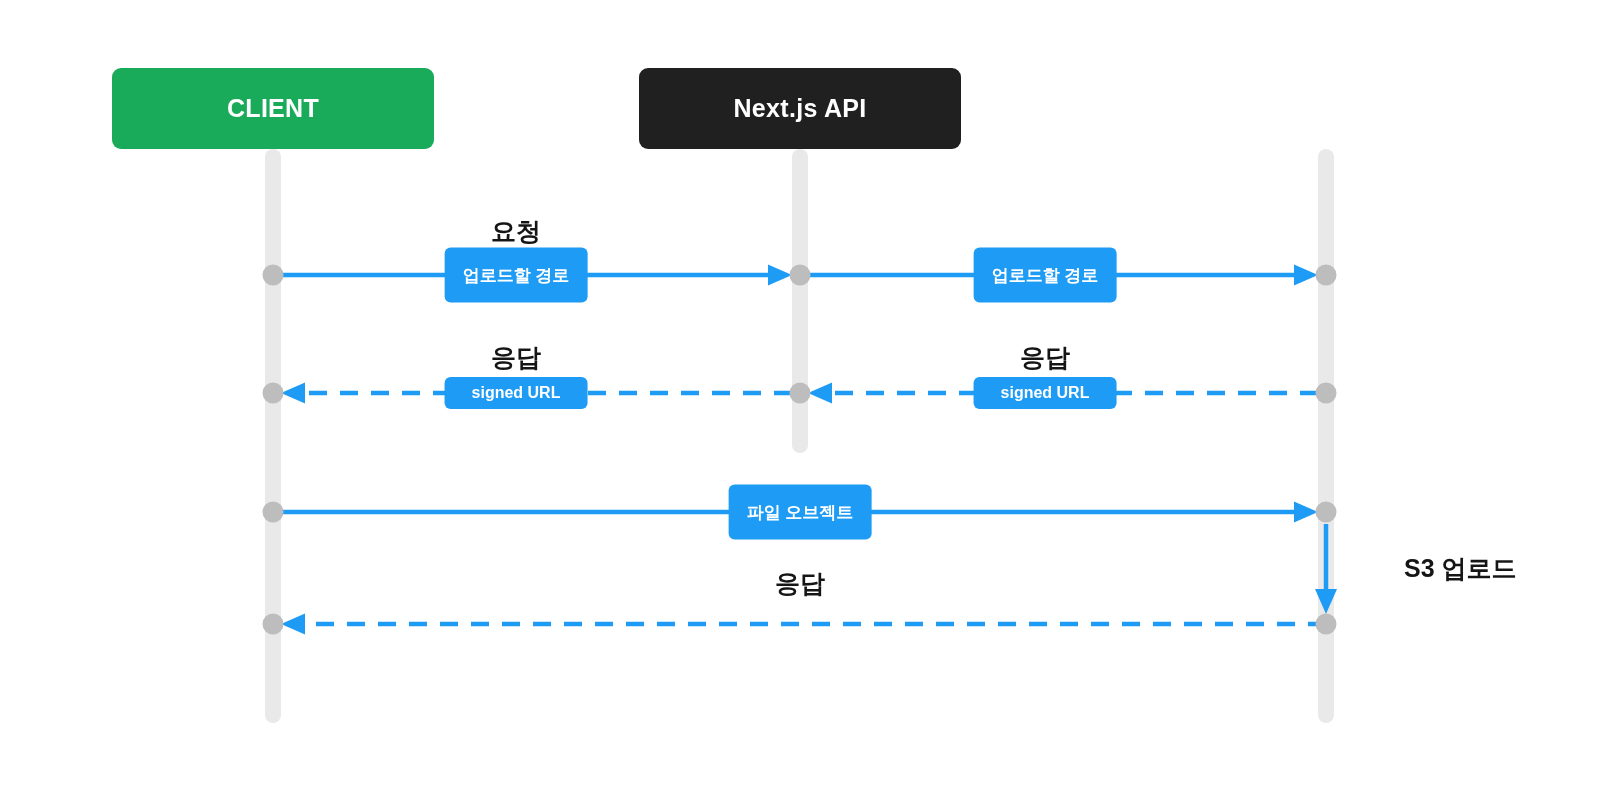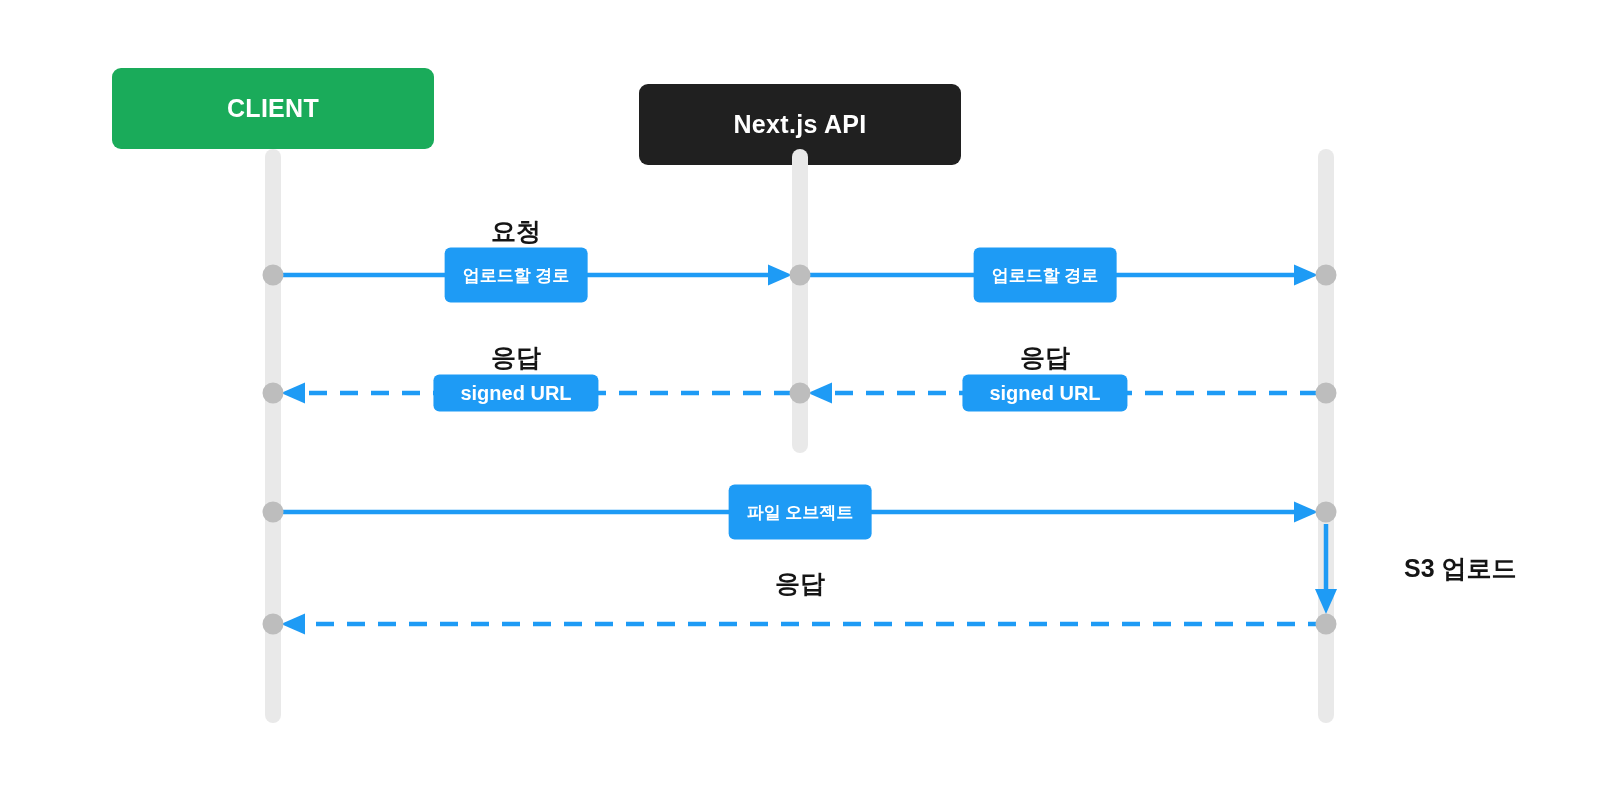--- a/index.html
+++ b/index.html
@@ -29,21 +29,21 @@
 
   .actor-box {
     position: absolute;
     top: 68px; width: 322px; height: 81px;
     border-radius: 9px;
     display: flex; align-items: center; justify-content: center;
     font-size: 25px; font-weight: 700;
     letter-spacing: 0.3px;
   }
   .actor-client { left: 112px; background: var(--client-bg); color: var(--client-text); }
-  .actor-api    { left: 639px; background: var(--api-bg);    color: var(--api-text); margin-top: 16px; }
+  .actor-api    { left: 639px; background: var(--api-bg);    color: var(--api-text); }
   .actor-aws    { left: 1165px; background: var(--aws-bg);   color: var(--aws-text); }
 
   .lifeline {
     position: absolute;
     top: 149px; width: 16px;
     background: var(--lifeline);
     border-radius: 8px;
   }
   .lifeline-client { left: 265px;  height: 574px; }
   .lifeline-api    { left: 792px;  height: 304px; }
@@ -69,21 +69,21 @@
     position: absolute;
     transform: translate(-50%, -50%);
     background: var(--badge-bg);
     color: var(--badge-text);
     font-weight: 700;
     border-radius: 6px;
     white-space: nowrap;
     z-index: 5;
   }
   .badge.sm { font-size: 17px; padding: 16px 18px; }
-  .badge.lg { font-size: 20px; padding: 7px 27px; }
+  .badge.lg { font-size: 16px; padding: 7px 27px; }
 </style>
 </head>
 <body>
 
 <div class="stage">
 
   <div class="actor-box actor-client">
     <span>CLIENT</span>
   </div>
   <div class="actor-box actor-api">

